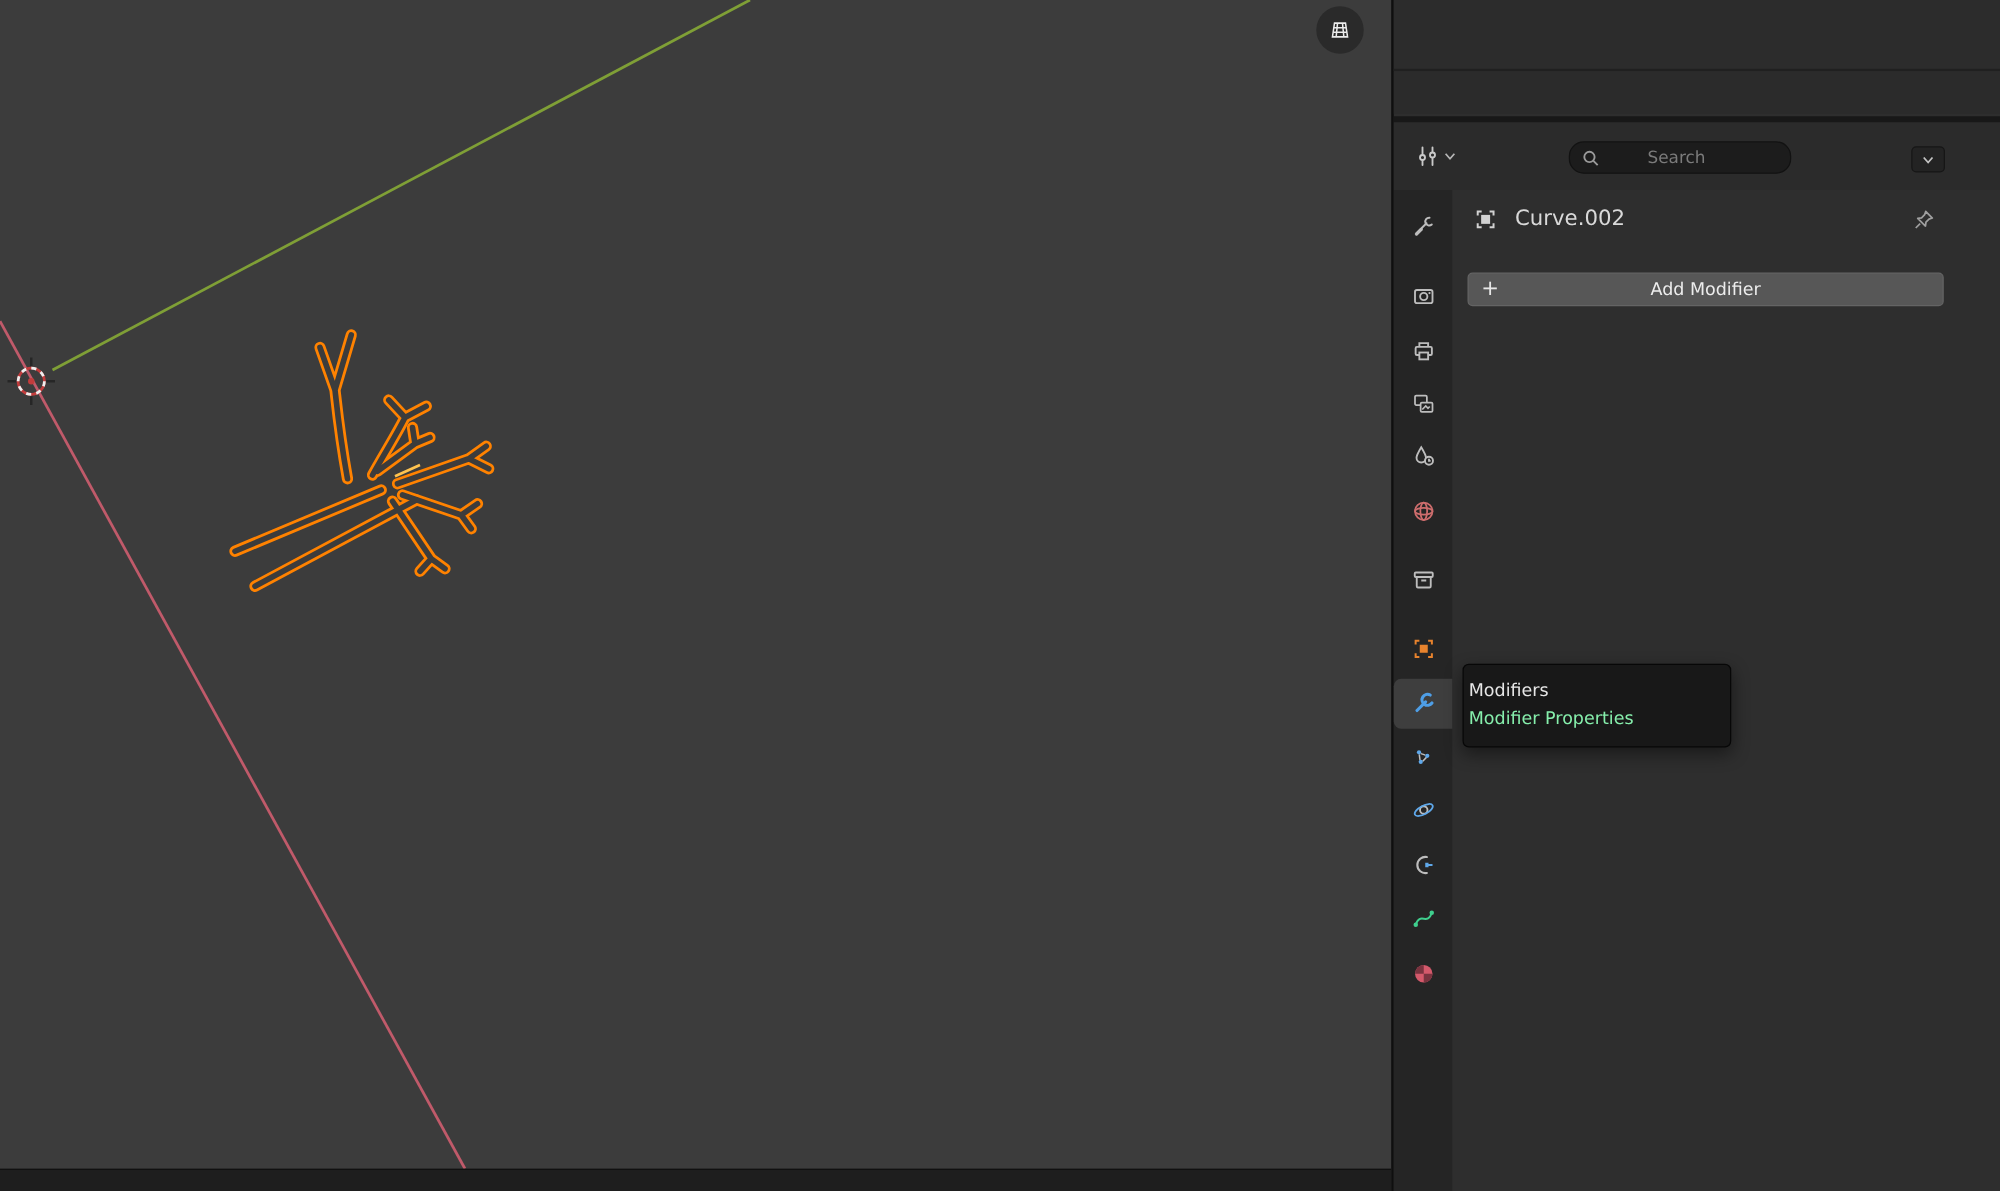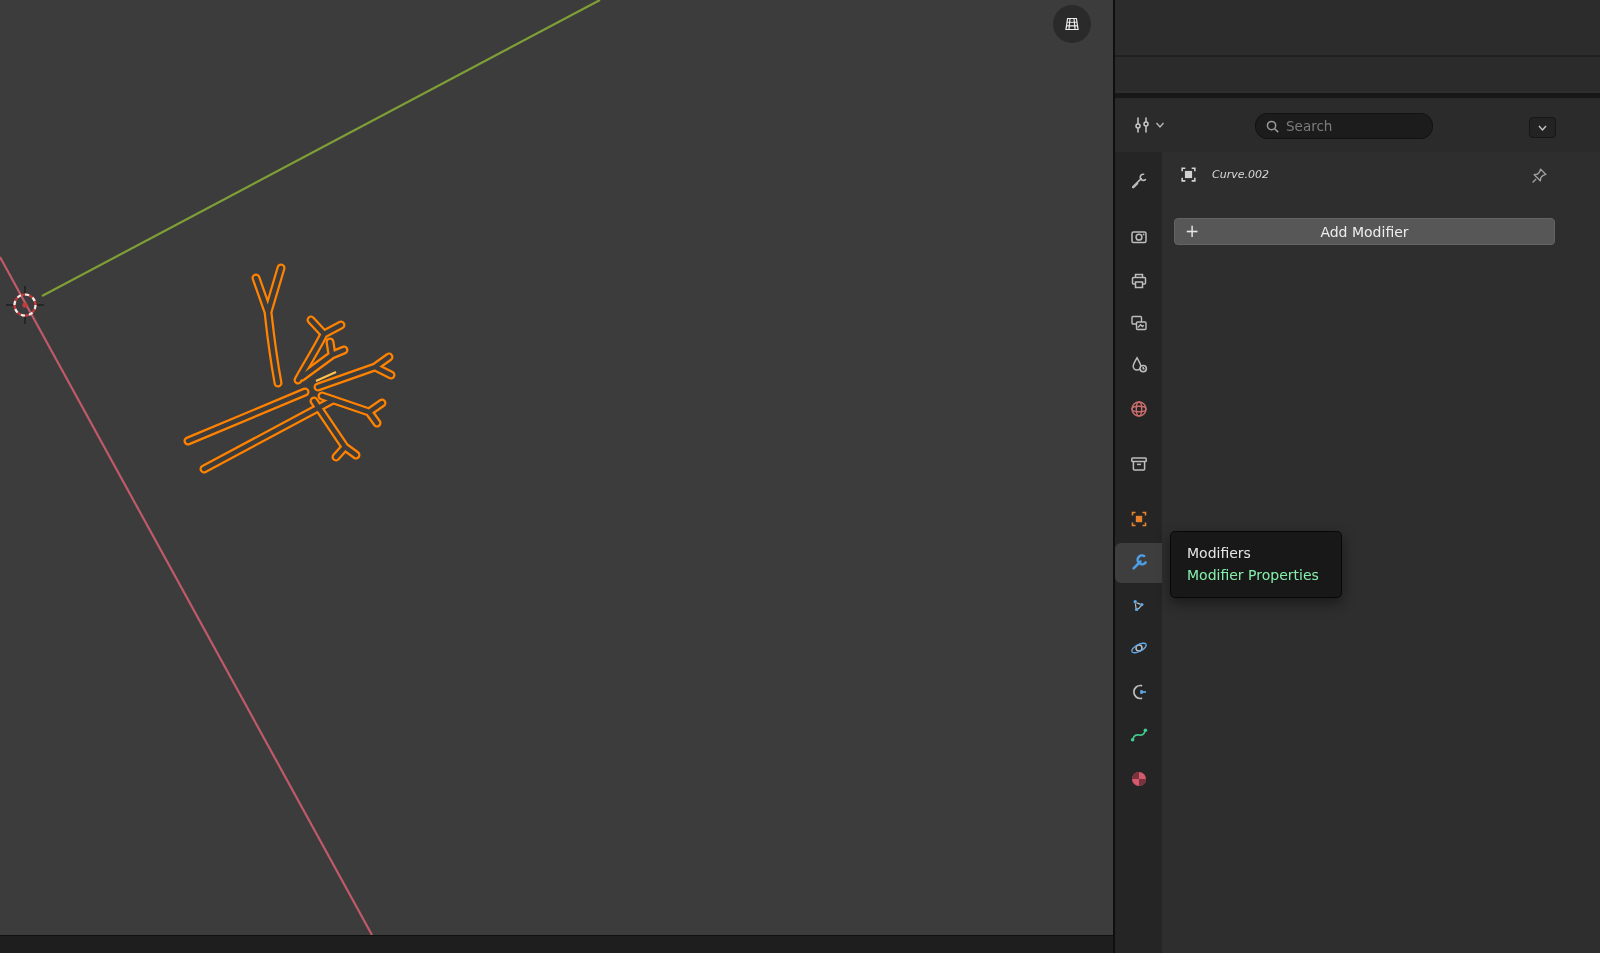--- a/index.html
+++ b/index.html
@@ -24,43 +24,43 @@
   .out-row2 { height:34px; background:#2b2b2b; }
   .out-gap  { position:absolute; left:0; top:93px; right:0; height:5px; background:#181818; }
 
   
   .phead { position:absolute; left:0; top:98px; right:0; height:54px; background:#2b2b2b; }
   .editor-type { position:absolute; left:14px; top:15px; height:24px; display:flex; align-items:center; gap:3px;
                  padding:0 3px; border-radius:4px; }
   .search { position:absolute; left:140px; top:15px; width:178px; height:26px; background:#1c1c1c;
             border:1px solid #121212; border-radius:12px; display:flex; align-items:center; padding:0 9px; gap:6px; }
   .search input { background:transparent; border:none; outline:none; color:#c0c0c0; font-size:13.5px; width:130px;
-                  font-family:"DejaVu Sans","Liberation Sans",sans-serif; }
+                  font-family:"DejaVu Sans","Liberation Sans",sans-serif;margin-left:32px; }
   .search input::placeholder { color:#7b7b7b; }
   .hdr-menu { position:absolute; left:414px; top:19px; width:27px; height:21px; background:#232323;
               border:1px solid #161616; border-radius:4px; display:flex; align-items:center; justify-content:center; }
 
   
   .tabrail { position:absolute; left:0; top:152px; width:47px; bottom:0; background:#252525; }
   .tab { position:absolute; left:0; width:47px; height:40px; display:flex; align-items:center; justify-content:center; }
   .tab.active { background:#3e3e3e; border-radius:6px 0 0 6px; }
 
   
   .pmain { position:absolute; left:47px; top:152px; right:0; bottom:0; background:#2e2e2e; }
   .breadcrumb { position:absolute; left:17px; top:13px; display:flex; align-items:center; gap:14px; }
-  .bc-label { color:#d9d9d9; font-size:11px;font-style:italic; }
+  .bc-label { color:#d9d9d9; font-size:17px; }
   .pin { position:absolute; right:52px; top:15px; }
   .add-mod { position:absolute; left:12px; top:66px; width:381px; height:27px; background:#575757;
              border:1px solid #646464; border-radius:4px; color:#ededed; font-size:14px;
              display:flex; align-items:center; justify-content:center; cursor:default;
              font-family:"DejaVu Sans","Liberation Sans",sans-serif; }
   .add-mod .plus { position:absolute; left:10px; top:2px; font-size:17px; color:#e6e6e6; font-weight:400; }
 
-  .tooltip { position:absolute; left:8px; top:379px; width:172px; height:67px; background:#181818;
-             border:1px solid #070707; border-radius:5px; padding:13px 0 0 16px;
+  .tooltip { position:absolute; left:8px; top:379px; width:215px; height:67px; background:#181818;
+             border:1px solid #070707; border-radius:5px; padding:13px 0 0 4px;
              box-shadow:0 5px 14px rgba(0,0,0,.45); }
   .tt-title { color:#e6e6e6; font-size:14px; margin-bottom:6px; }
   .tt-sub { color:#86efac; font-size:14px; }
 
   .icon { display:flex; align-items:center; justify-content:center; }
   svg { display:block; }
 </style>
 </head>
 <body>
 

